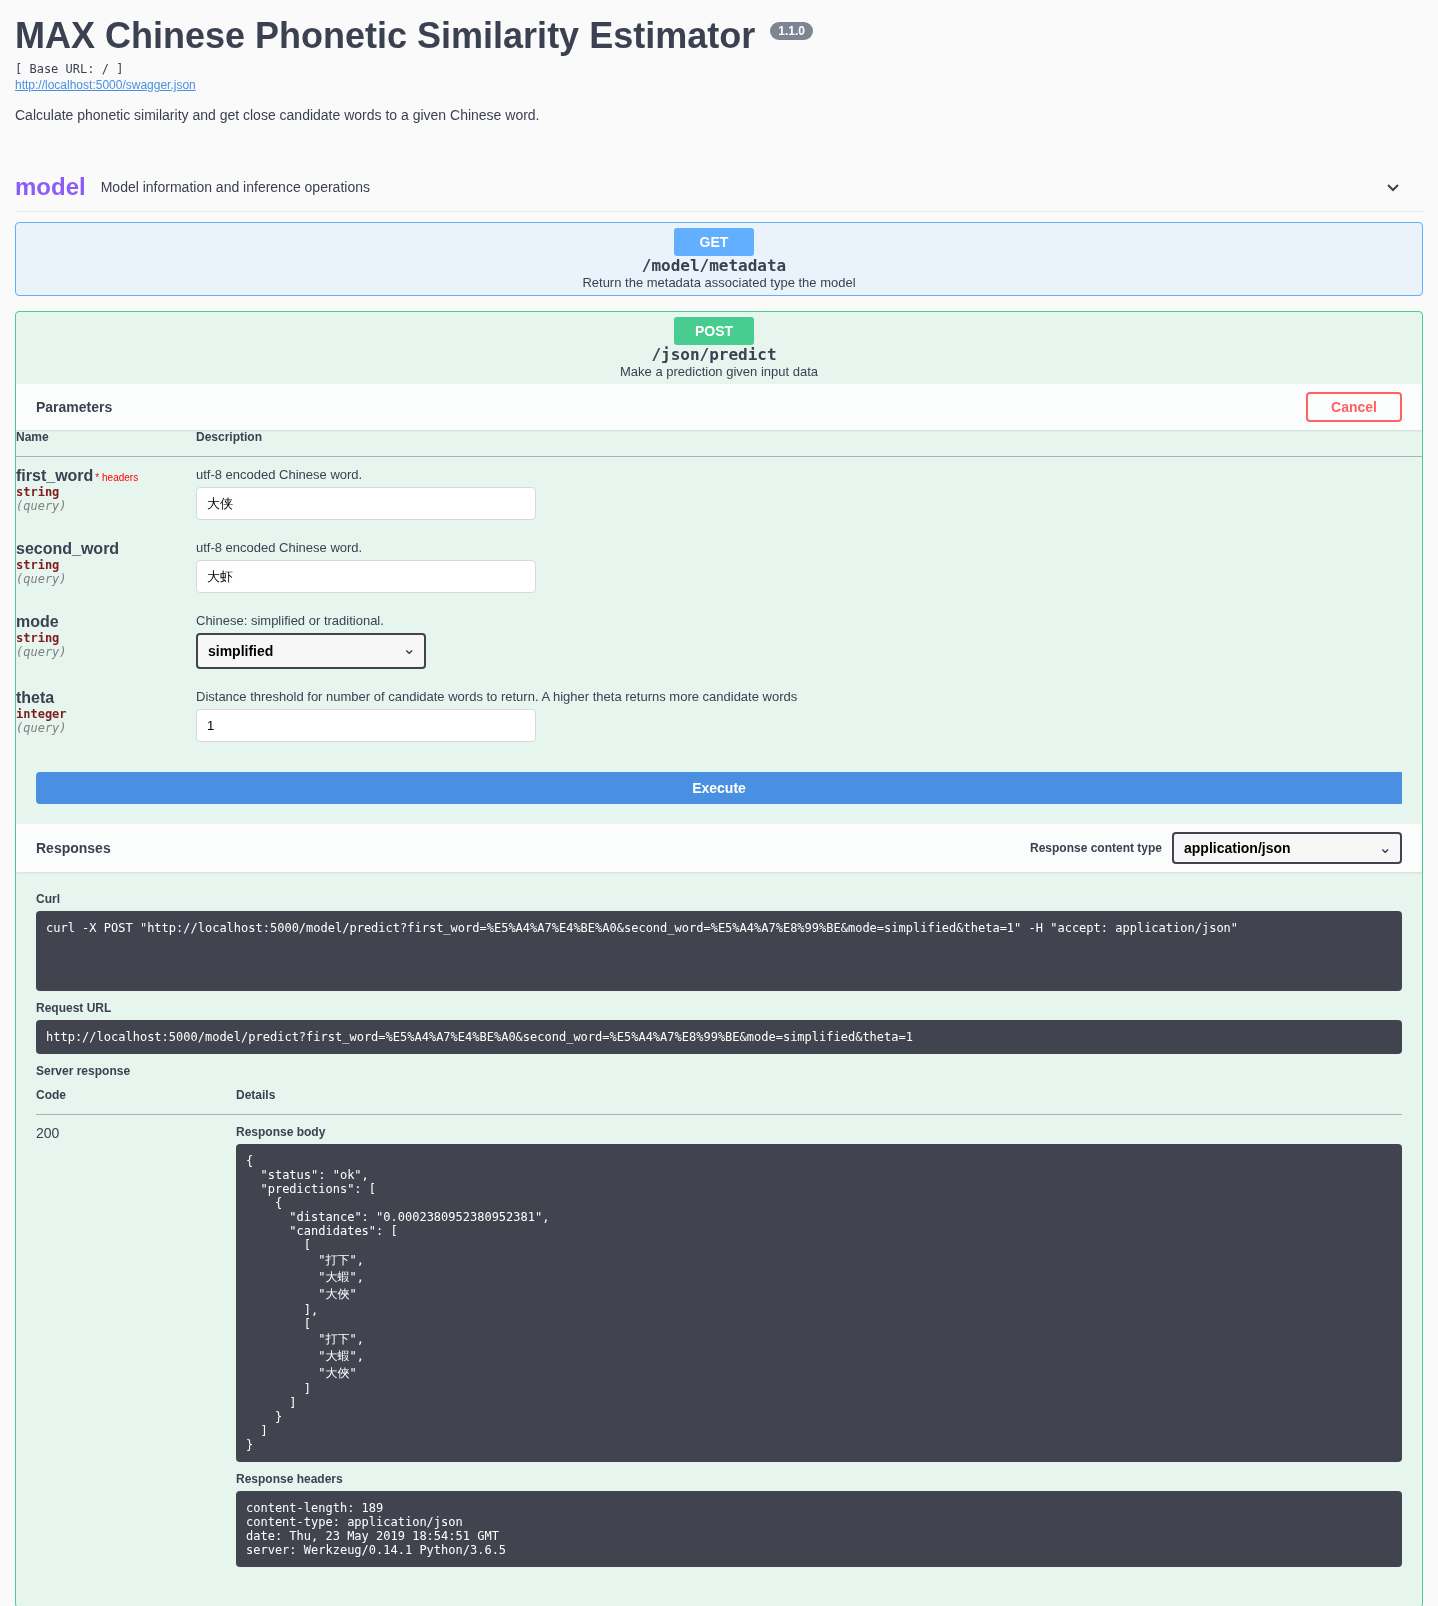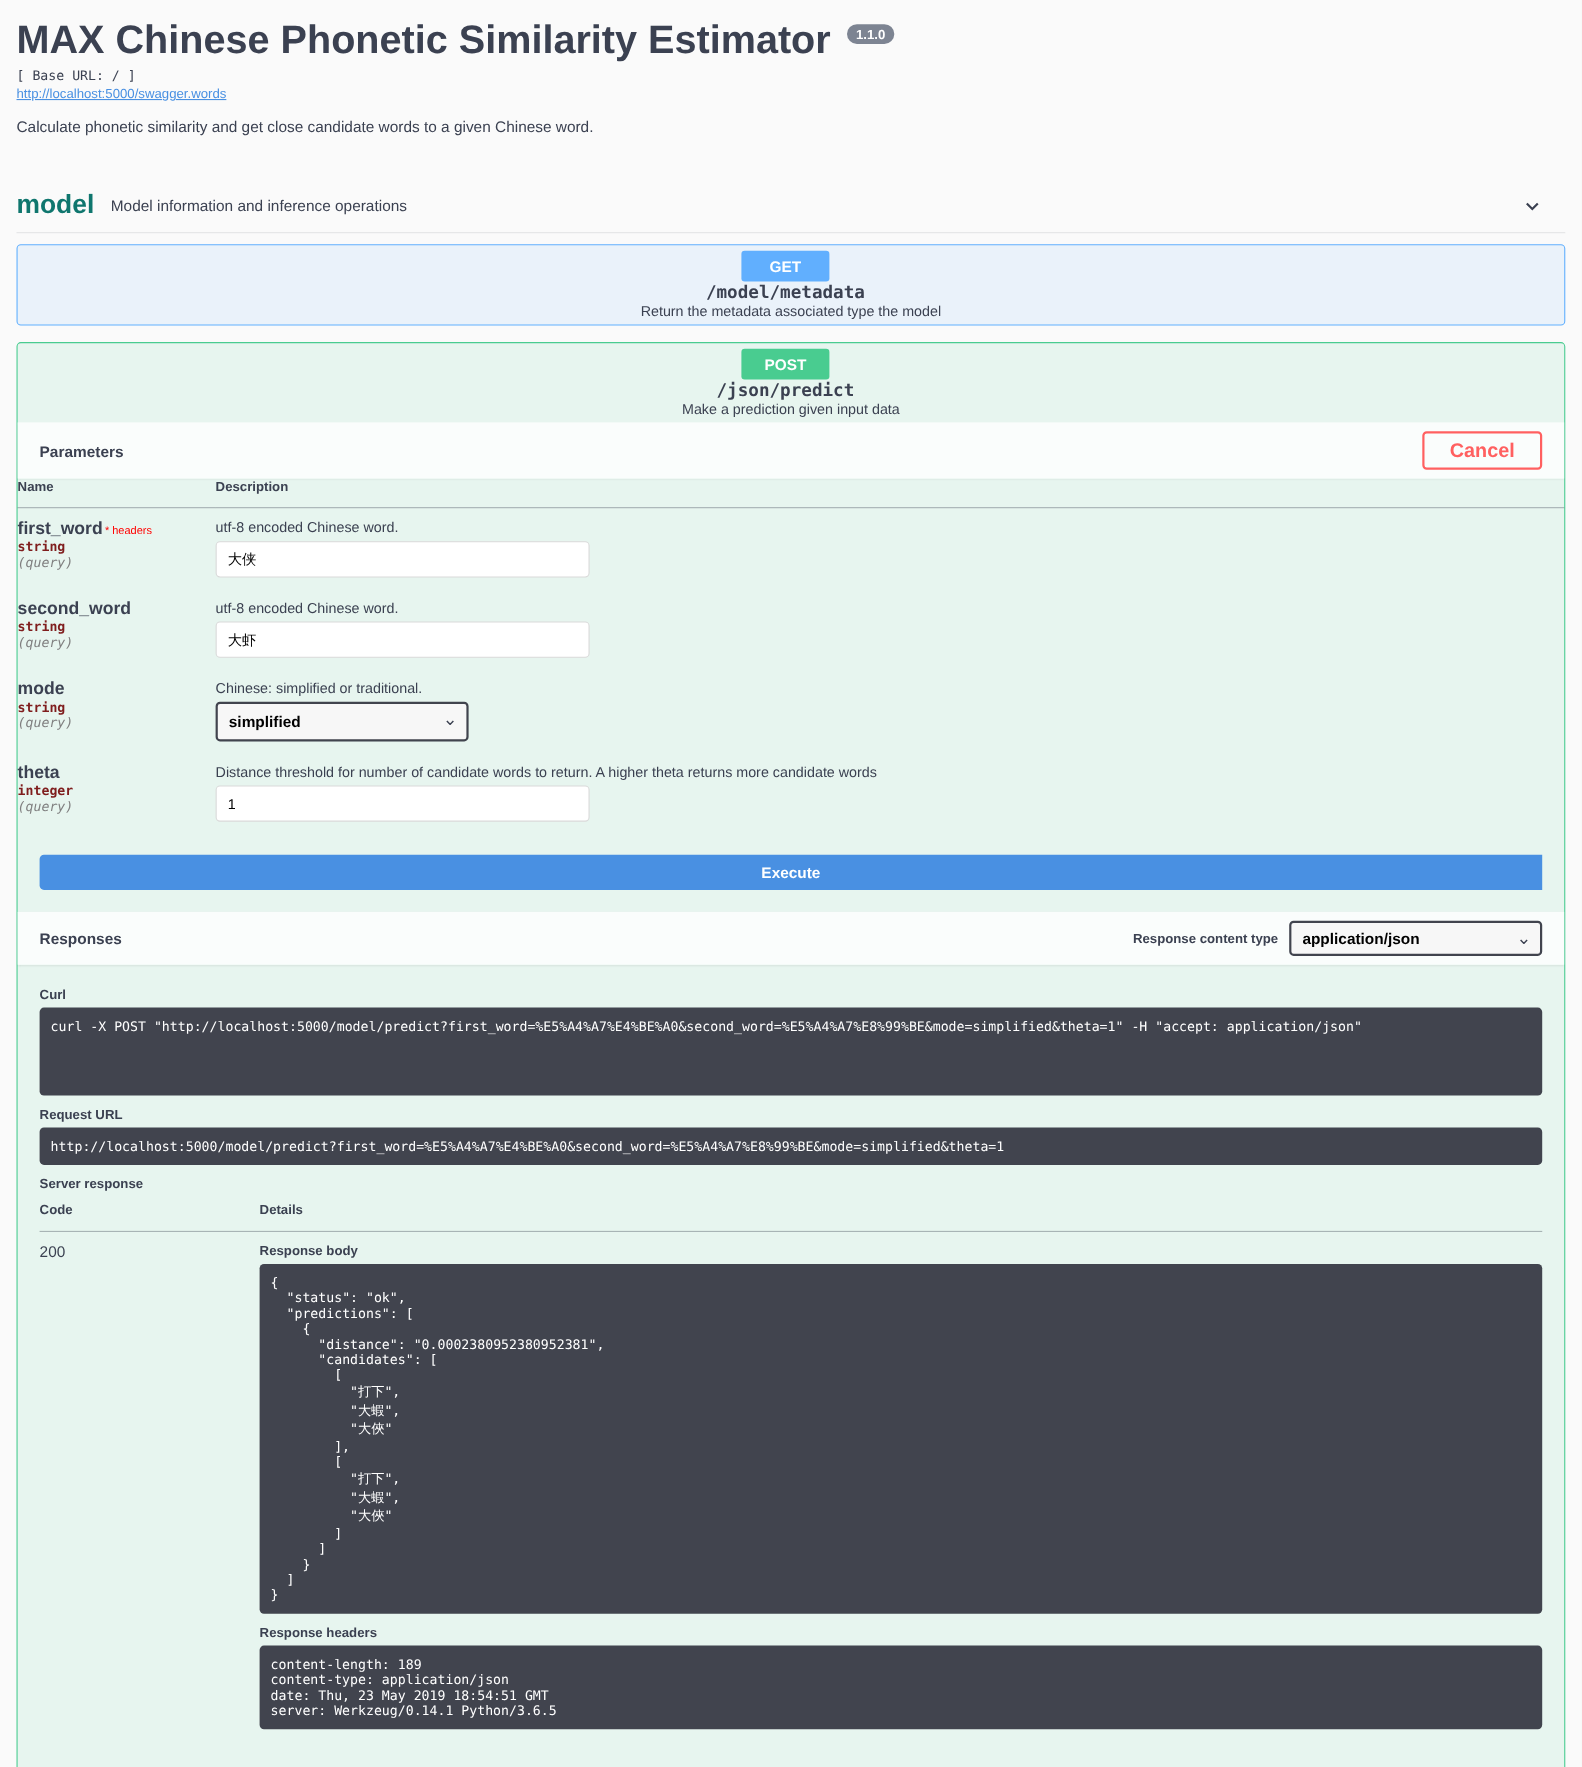--- a/index.html
+++ b/index.html
@@ -4,36 +4,36 @@
 <style>
 * { box-sizing: border-box; margin: 0; padding: 0; }
 body { font-family: -apple-system, BlinkMacSystemFont, "Segoe UI", sans-serif; background: #fafafa; color: #3b4151; padding: 15px; font-size: 14px; }
 .header h1 { font-size: 36px; font-weight: 700; color: #3b4151; display: inline-block; }
 .version-badge { background: #7d8492; color: #fff; font-size: 12px; border-radius: 20px; padding: 2px 8px; vertical-align: super; margin-left: 5px; }
 .base-url { font-family: monospace; font-size: 12px; color: #3b4151; margin-top: 5px; }
 .swagger-link { color: #4990e2; font-size: 12px; text-decoration: underline; }
 .description { margin-top: 15px; font-size: 14px; color: #3b4151; }
 .tag-section { margin-top: 40px; }
 .tag-header { display: flex; align-items: center; padding: 10px 20px 10px 0; border-bottom: 1px solid rgba(59,65,81,0.1); cursor: pointer; }
-.tag-name { font-size: 24px; font-weight: 700; color: #0f766e; margin-right: 15px; }
+.tag-name { font-size: 24px; font-weight: 700; color: #8b5cf6; margin-right: 15px; }
 .tag-desc { font-size: 14px; color: #3b4151; flex: 1; }
 .chevron { width: 20px; height: 20px; }
 .opblock { margin: 0 0 15px 0; border-radius: 4px; }
 .opblock-get { border: 1px solid #61affe; background: rgba(97,175,254,0.1); }
 .opblock-post { border: 1px solid #49cc90; background: rgba(73,204,144,0.1); }
 .opblock-summary { display: flex; align-items: center; padding: 5px; cursor: pointer; flex-direction: column; }
 .method-badge { font-weight: 700; color: #fff; text-align: center; padding: 6px 0; border-radius: 3px; font-size: 14px; min-width: 80px; margin-right: 10px; }
 .method-get { background: #61affe; }
 .method-post { background: #49cc90; }
 .op-path { font-family: monospace; font-weight: 600; color: #3b4151; font-size: 16px; margin-right: 10px; }
 .op-desc { font-size: 13px; color: #3b4151; }
 .opblock-body { }
 .section-header { display: flex; align-items: center; justify-content: space-between; padding: 8px 20px; background: rgba(255,255,255,0.8); box-shadow: 0 1px 2px rgba(0,0,0,0.1); }
 .section-header h4 { font-size: 14px; font-weight: 700; color: #3b4151; }
-.cancel-btn { background: transparent; border: 2px solid #ff6060; color: #ff6060; font-size: 18px; font-weight: 600; padding: 5px 23px; border-radius: 4px; cursor: pointer; }
+.cancel-btn { background: transparent; border: 2px solid #ff6060; color: #ff6060; font-size: 14px; font-weight: 600; padding: 5px 23px; border-radius: 4px; cursor: pointer; }
 .params-table { width: 100%; padding: 20px; border-collapse: collapse; }
 .params-table th { text-align: left; font-size: 12px; font-weight: 700; padding: 0 0 12px 0; border-bottom: 1px solid rgba(59,65,81,0.2); color: #3b4151; }
 .params-table td { padding: 10px 0; vertical-align: top; }
 .param-name-col { width: 180px; }
 .param-name { font-size: 16px; font-weight: 700; color: #3b4151; }
 .param-required { font-size: 10px; color: #ff0000; padding-left: 2px; }
 .param-type { font-size: 12px; font-family: monospace; font-weight: 600; color: #7f1d1d; }
 .param-in { font-size: 12px; font-family: monospace; font-style: italic; color: #808080; }
 .param-desc-text { font-size: 13px; color: #3b4151; margin-bottom: 5px; }
 .param-input { width: 340px; padding: 8px 10px; border: 1px solid #d9d9d9; border-radius: 4px; font-size: 13px; background: #fff; }
@@ -58,21 +58,21 @@
 </style>
 </head>
 <body>
 
 <div class="header">
   <h1>
     <span>MAX Chinese Phonetic Similarity Estimator</span>
     <span class="version-badge">1.1.0</span>
   </h1>
   <div class="base-url">[ Base URL: / ]</div>
-  <a href="#" class="swagger-link">http://localhost:5000/swagger.words</a>
+  <a href="#" class="swagger-link">http://localhost:5000/swagger.json</a>
   <div class="description">Calculate phonetic similarity and get close candidate words to a given Chinese word.</div>
 </div>
 
 <div class="tag-section">
   <div class="tag-header">
     <span class="tag-name">model</span>
     <span class="tag-desc">Model information and inference operations</span>
     <svg class="chevron" viewBox="0 0 20 20">
         <path d="M5 8l5 5 5-5" stroke="#3b4151" stroke-width="2" fill="none"></path>
       </svg>

